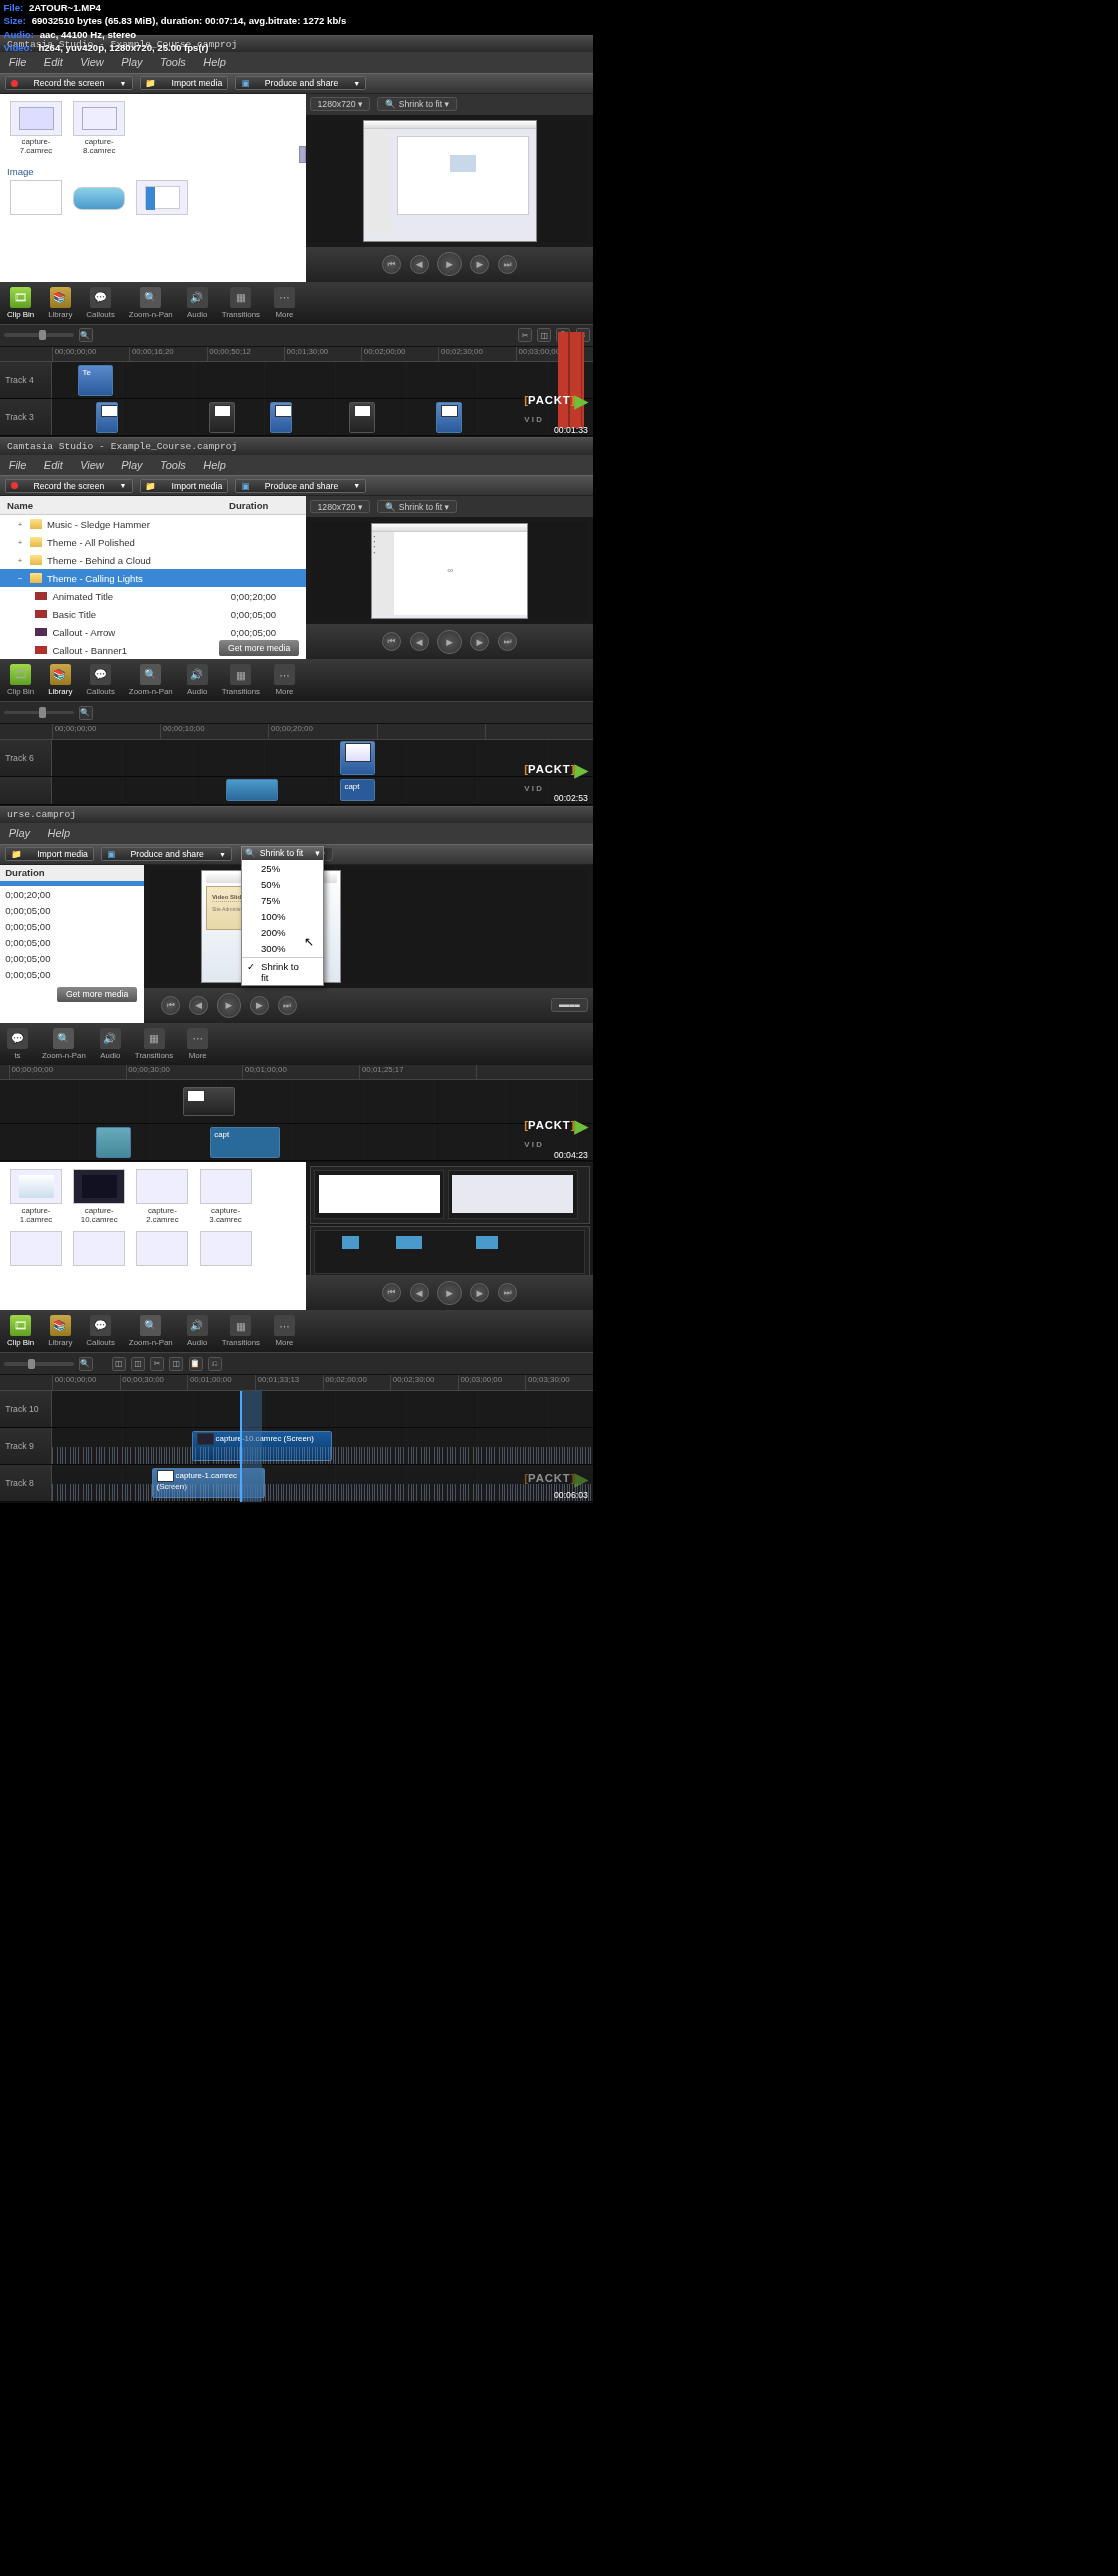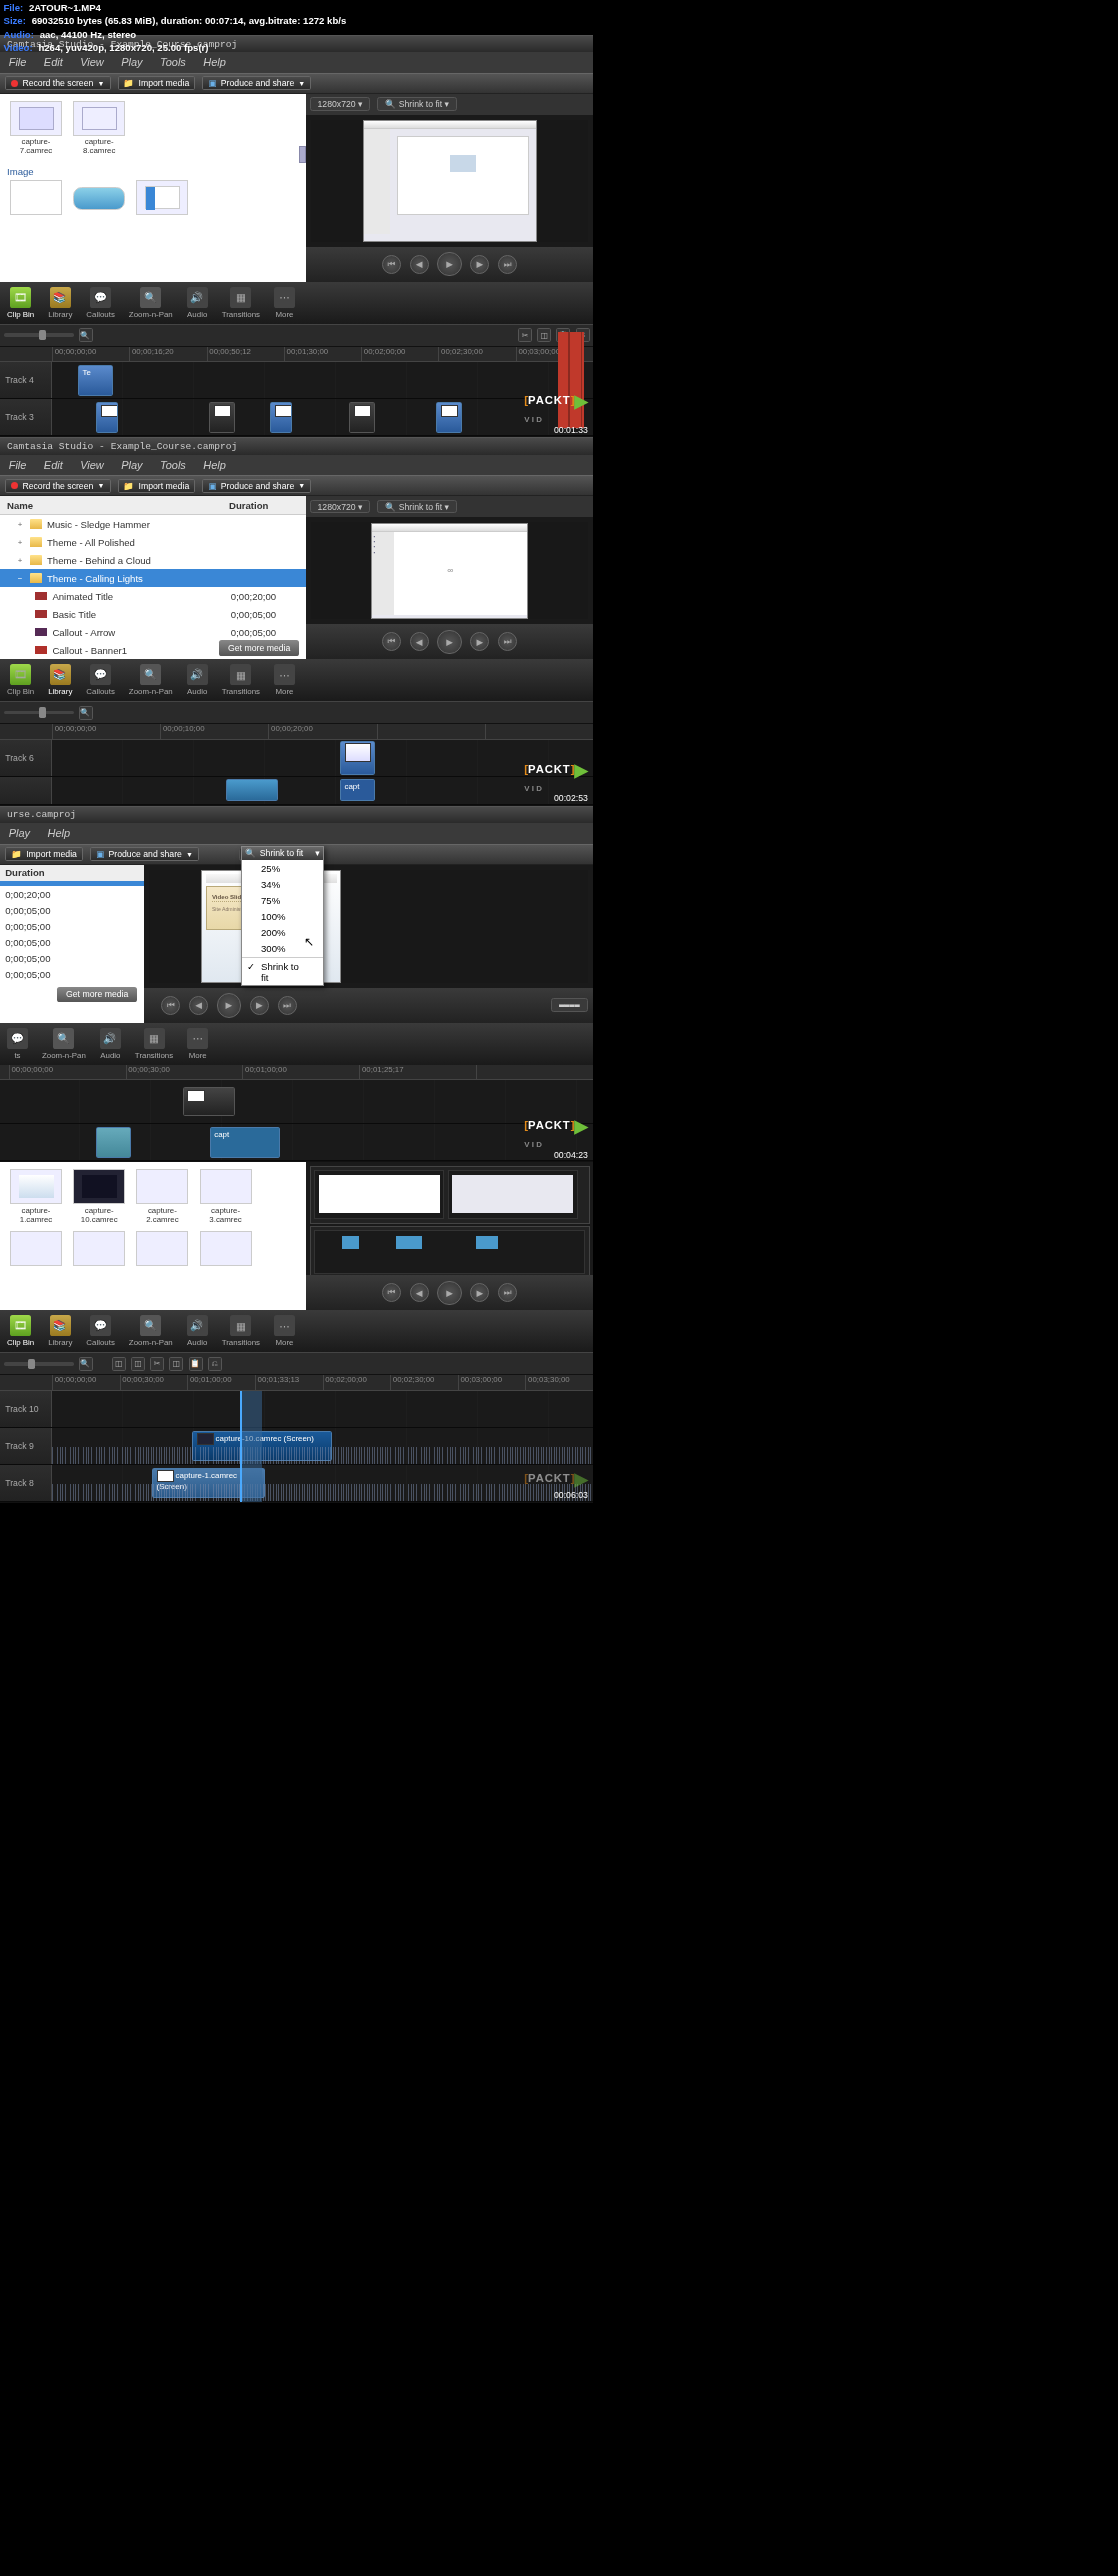--- a/index.html
+++ b/index.html
@@ -4,21 +4,21 @@
 <style>
 * { margin: 0; padding: 0; box-sizing: border-box; font-family: Tahoma, Arial, sans-serif; }
 body { background: #000; width: 593px; font-size: 9.6px; color: #ccc; }
 .overlay-text { font-family: 'Courier New', monospace; color: #3b7cff; font-weight: bold; font-size: 9.6px; position: absolute; top: 1.7px; left: 3.5px; z-index: 100; line-height: 1.3; }
 .overlay-text b { color: #fff; }
 .section { position: relative; border-bottom: 0.9px solid #111; }
 .titlebar { background: linear-gradient(#4a4a4a, #2a2a2a); color: #ccc; padding: 2.6px 7px; font-size: 9.6px; border-top: 0.9px solid #555; font-family: Liberation Mono, monospace; }
 .menubar { background: #3a3a3a; padding: 1.7px 0; display: flex; }
 .menubar span { padding: 2.6px 8.7px; font-size: 11px; font-style: italic; }
 .toolbar-main { background: linear-gradient(#555, #333); padding: 2.6px 5.2px; display: flex; gap: 7px; align-items: center; border-top: 0.9px solid #666; border-bottom: 0.9px solid #222; }
-.tb-btn { background: linear-gradient(#4a4a4a, #2a2a2a); border: 0.9px solid #666; border-radius: 1.7px; padding: 0.9px 5.2px; font-size: 8.7px; color: #fff; display: flex; align-items: center; gap: 4px; }
+.tb-btn { background: linear-gradient(#4a4a4a, #2a2a2a); border: 0.9px solid #666; border-radius: 1.7px; padding: 0.9px 5.2px; font-size: 8.7px; color: #fff; display: flex; align-items: center; gap: 15px; }
 .record-dot { width: 7px; height: 7px; background: #e33; border-radius: 50%; display: inline-block; }
 .drop-arrow { font-size: 7px; }
 .content-area { display: flex; background: #2a2a2a; }
 .left-panel { width: 306px; background: #fff; color: #333; position: relative; }
 .preview-panel { flex: 1; background: #1a1a1a; position: relative; display: flex; flex-direction: column; }
 .preview-top-bar { background: #333; padding: 3.5px; display: flex; gap: 7px; font-size: 8.7px; }
 .pill { background: #3a3a3a; border: 0.9px solid #555; border-radius: 2.6px; padding: 0.9px 7px; font-size: 8.7px; }
 .preview-screen { flex: 1; background: #181818; position: relative; margin: 5.2px; display: flex; align-items: center; justify-content: center; }
 .mock-window { background: #e8e8f0; border: 0.9px solid #888; width: 174px; height: 122px; font-size: 6.1px; }
 .mock-window .mw-title { background: linear-gradient(#fff,#ddd); height: 8.7px; border-bottom:0.9px solid #ccc; }
@@ -427,21 +427,21 @@
         <div class="play-btn-round">▶</div>
         <div class="play-btn-round">⏭</div>
         <div style="flex:1;"></div>
         <div class="pill" style="font-family:monospace;">▬▬▬▬</div>
       </div>
     </div>
 
     <div class="zoom-menu" style="left:241px;top:-19px;">
       <div class="zm-head">🔍 <span>Shrink to fit</span> <span style="margin-left:auto">▾</span></div>
       <div class="zm-item">25%</div>
-      <div class="zm-item">34%</div>
+      <div class="zm-item">50%</div>
       <div class="zm-item">75%</div>
       <div class="zm-item">100%</div>
       <div class="zm-item">200%</div>
       <div class="zm-item">300%</div>
       <div class="zm-item check" style="border-top:0.9px solid #ccc;">Shrink to fit</div>
     </div>
     <div class="cursor-arrow" style="left:304px;top:70px;">↖</div>
   </div>
   <div class="tool-tabs">
     <div class="tool-tab"><div class="tool-icon">💬</div><span>ts</span></div>

